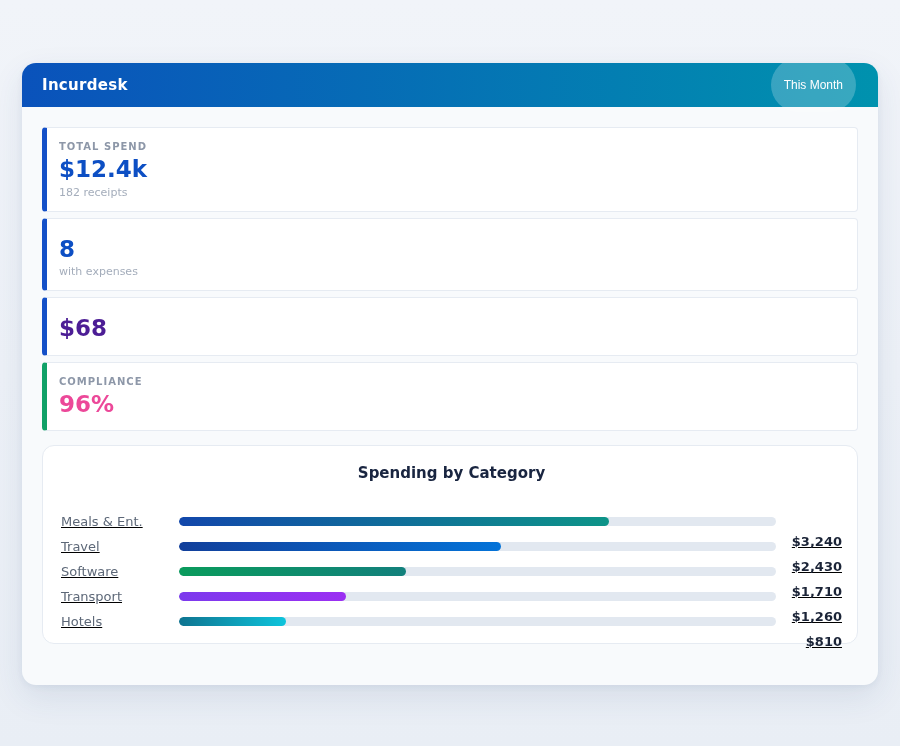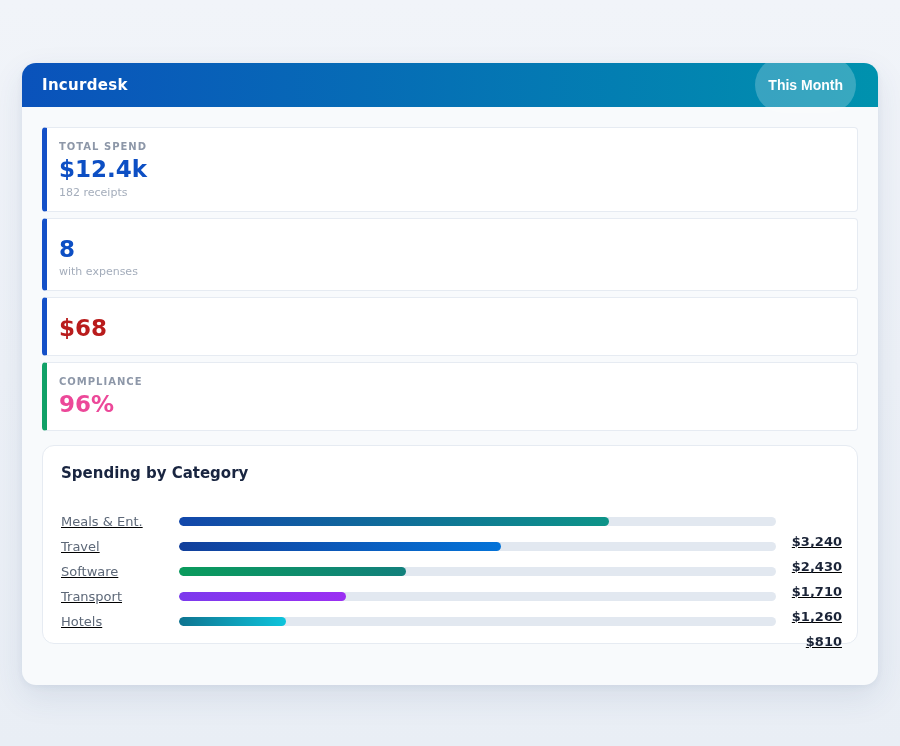--- a/index.html
+++ b/index.html
@@ -28,22 +28,22 @@
   }
   .app-title {
     color: #ffffff;
     font-size: 15px;
     font-weight: bold;
     letter-spacing: 0.3px;
   }
   .period-badge {
     background: rgba(255,255,255,0.22);
     color: #ffffff;
-    font-size: 14px;
-    font-weight: bold;
+    font-size: 12px;
+    font-weight: normal;
     padding: 20px 13px;
     border-radius: 999px;
     border: none;
     cursor: pointer;
   }
   .content { padding: 20px; }
   .stat-card {
     background: #ffffff;
     border: 1px solid #e6ebf2;
     border-left: 5px solid #1450c8;
@@ -75,20 +75,21 @@
     border: 1px solid #e6ebf2;
     border-radius: 12px;
     padding: 18px 15px 24px 18px;
     margin-top: 14px;
   }
   .chart-title {
     font-size: 15px;
     font-weight: bold;
     color: #192540;
     margin-bottom: 12px;
+    text-align: center;
   }
   .chart-row {
     display: grid;
     grid-template-columns: 118px 1fr 66px;
     align-items: center;
     height: 25px;
     text-decoration: underline;
   }
   .row-label {
     font-size: 13px;
@@ -131,21 +132,21 @@
       <div class="stat-value" style="color: rgb(13, 79, 196);">$12.4k</div>
       <div class="stat-sub">182 receipts</div>
     </div>
 
     <div class="stat-card" style="border-left-color: rgb(20, 80, 200);">
       <div class="stat-value" style="color: rgb(13, 79, 196);">8</div>
       <div class="stat-sub">with expenses</div>
     </div>
 
     <div class="stat-card" style="border-left-color: rgb(20, 80, 200);">
-      <div class="stat-value" style="color: #b91c1c;">$68</div>
+      <div class="stat-value" style="color: #4c1d95;">$68</div>
     </div>
 
     <div class="stat-card" style="border-left-color: rgb(16, 161, 103);">
       <div class="stat-label">COMPLIANCE</div>
       <div class="stat-value" style="color: #ec4899;">96%</div>
     </div>
 
     <div class="chart-card">
       <div class="chart-title">Spending by Category</div>
 

